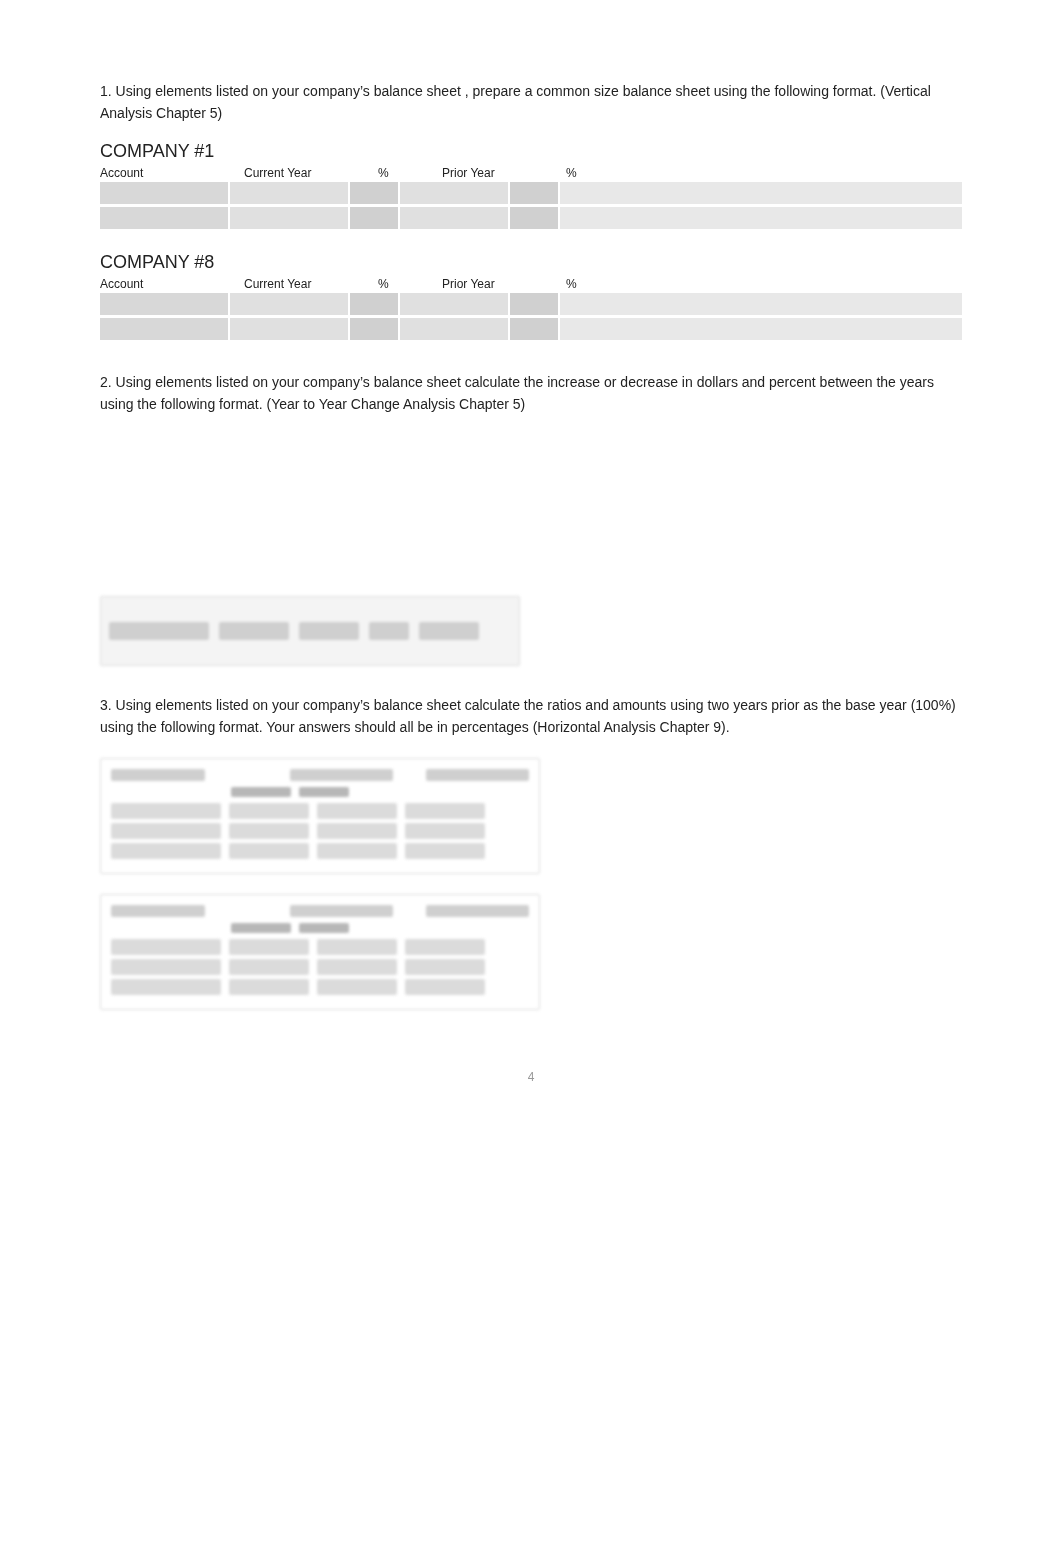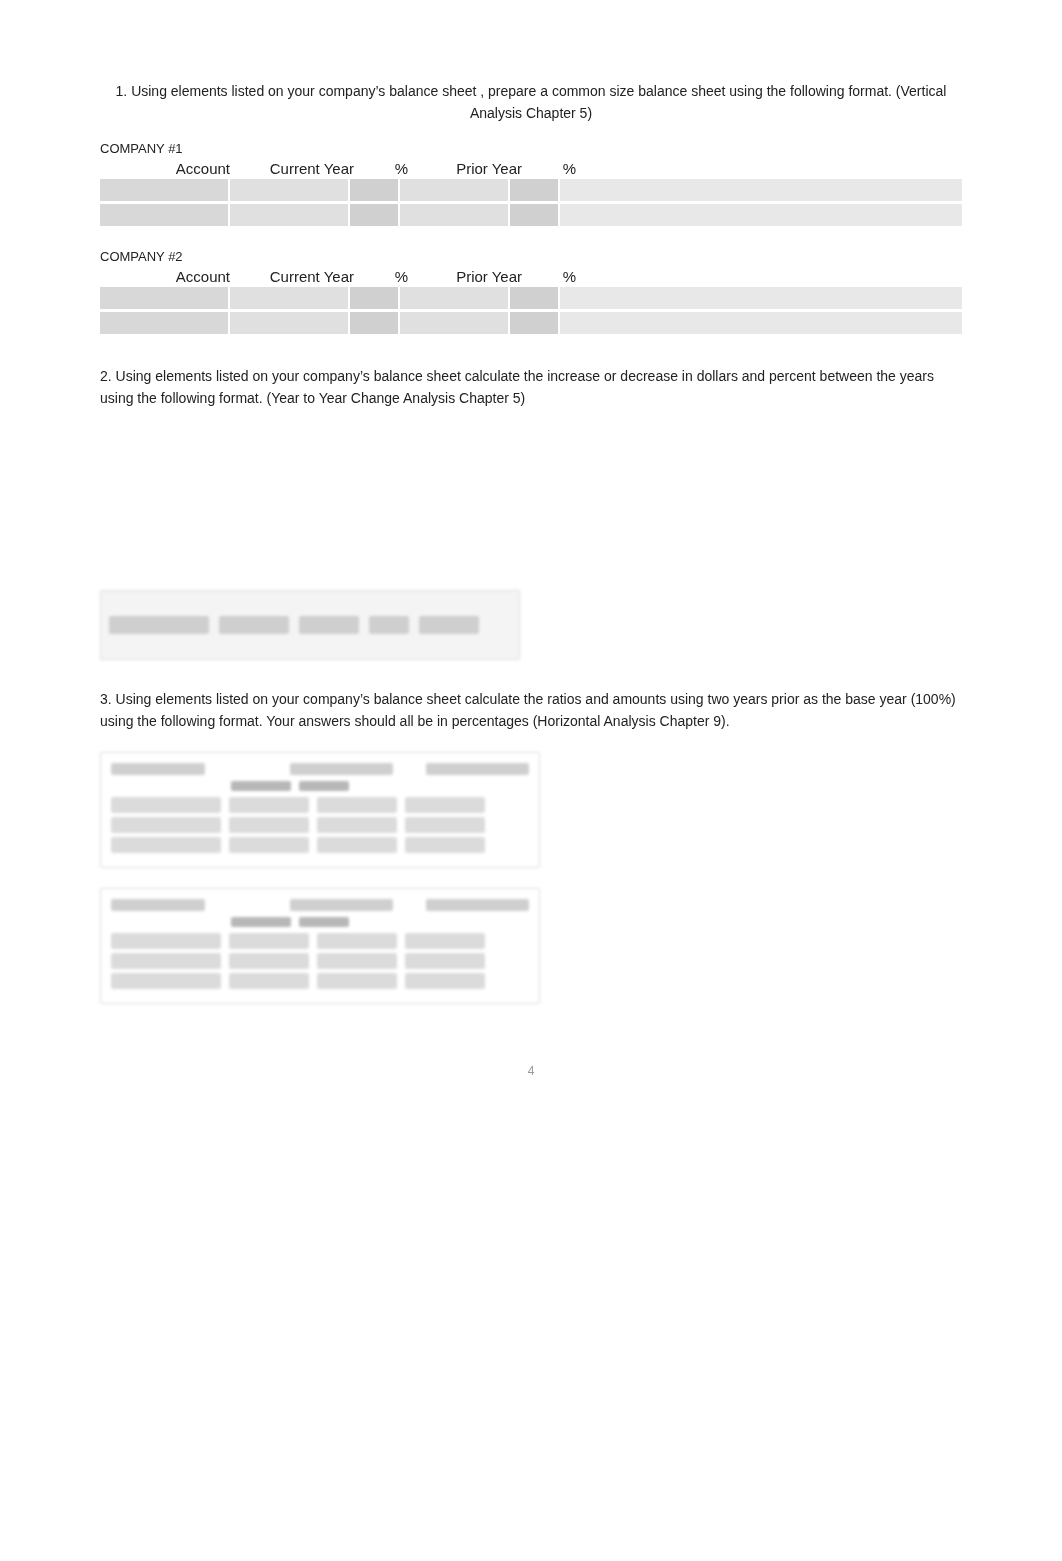--- a/index.html
+++ b/index.html
@@ -13,39 +13,37 @@
       padding: 80px 100px;
     }
 
     .question {
       margin-bottom: 28px;
     }
 
     .question-text {
       margin-bottom: 16px;
       line-height: 1.6;
-      text-align: center;
     }
 
     .company-block {
       margin-bottom: 20px;
     }
 
     .company-label {
-      font-size: 13px;
+      font-size: 18px;
       font-weight: normal;
       margin-bottom: 4px;
     }
 
     .table-header {
       display: flex;
-      gap: 4px;
+      gap: 14px;
       margin-bottom: 2px;
-      font-size: 15px;
-      text-align: right;
+      font-size: 12px;
     }
 
     .table-header .col-account { width: 130px; }
     .table-header .col-cy { width: 120px; }
     .table-header .col-pct1 { width: 50px; }
     .table-header .col-py { width: 110px; }
     .table-header .col-pct2 { width: 50px; }
 
     .table-rows {
       display: flex;
@@ -182,21 +180,21 @@
         <div class="cell cell-account"></div>
         <div class="cell cell-cy"></div>
         <div class="cell cell-pct1"></div>
         <div class="cell cell-py"></div>
         <div class="cell cell-pct2"></div>
       </div>
     </div>
   </div>
 
   <div class="company-block">
-    <div class="company-label">COMPANY #2</div>
+    <div class="company-label">COMPANY #8</div>
     <div class="table-header">
       <div class="col-account">Account</div>
       <div class="col-cy">Current Year</div>
       <div class="col-pct1">%</div>
       <div class="col-py">Prior Year</div>
       <div class="col-pct2">%</div>
     </div>
     <div class="table-rows">
       <div class="table-row">
         <div class="cell cell-account"></div>

